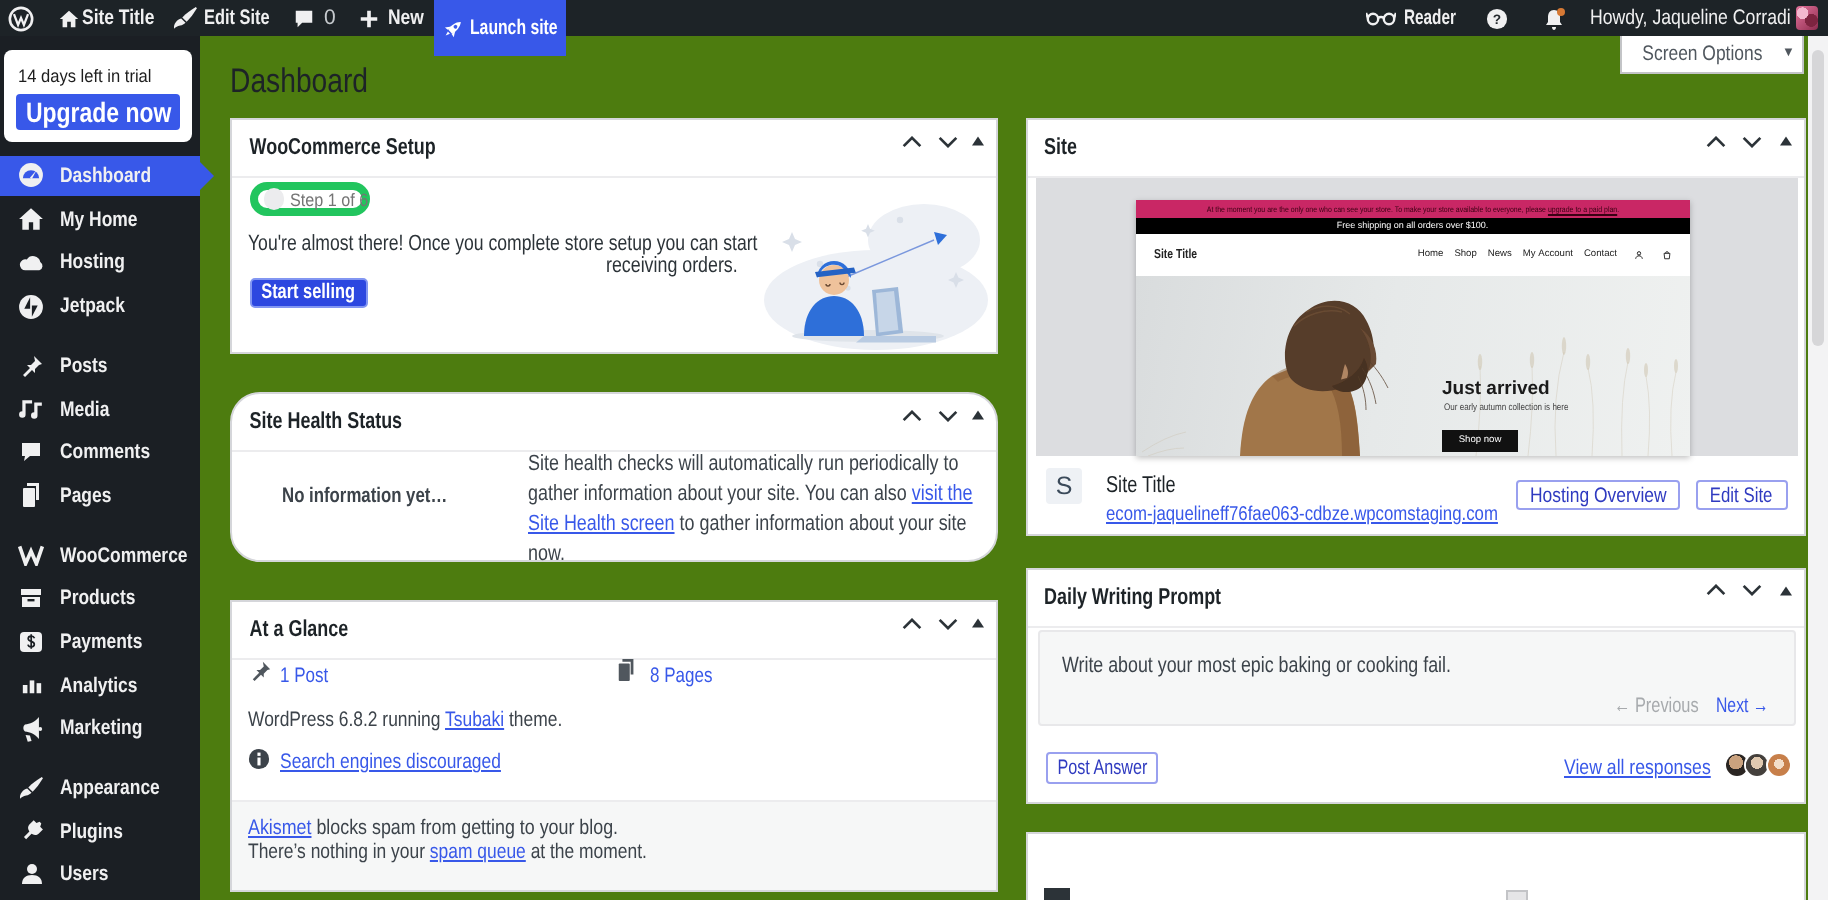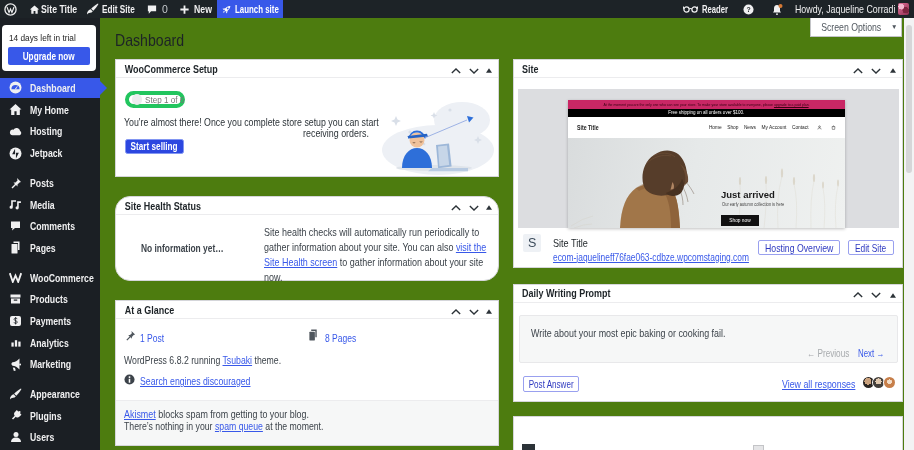--- a/index.html
+++ b/index.html
@@ -5,46 +5,46 @@
 * { margin:0; padding:0; box-sizing:border-box; }
 html,body { width:914px; height:450px; overflow:hidden; }
 body { font-family:"Liberation Sans", sans-serif; background:#f0f0f1; position:relative; }
 .abs { position:absolute; }
 .sx { display:inline-block; white-space:nowrap; transform-origin:0 50%; }
 .sxc { display:inline-block; white-space:nowrap; transform-origin:50% 50%; }
 
 
 #adminbar { position:absolute; left:0; top:0; width:914px; height:18px; background:#1d2327; color:#f0f0f1; z-index:50; }
 #adminbar .item { position:absolute; top:0; height:18px; display:flex; align-items:center; font-size:10.5px; font-weight:600; color:#f0f0f1; white-space:nowrap; }
-#launchsite { position:absolute; left:216.5px; top:0; width:66px; height:18px; background:#3858e9; display:flex; align-items:center; justify-content:center; gap:3px; font-size:10.5px; font-weight:600; color:#fff; }
+#launchsite { position:absolute; left:216.5px; top:0; width:66px; height:28px; background:#3858e9; display:flex; align-items:center; justify-content:center; gap:3px; font-size:10.5px; font-weight:600; color:#fff; }
 
 
 #sidebar { position:absolute; left:0; top:18px; width:100px; height:432px; background:#1b1f24; z-index:40; }
 #trialbox { position:absolute; left:2px; top:7px; width:94px; height:46px; background:#fff; border-radius:4px; }
 #trialbox .t { position:absolute; left:7px; top:8px; font-size:9px; color:#1e1e1e; }
-#trialbox .b { position:absolute; left:6px; top:22px; width:82px; height:18px; background:#3858e9; border-radius:2px; color:#fff; font-size:10px; font-weight:700; display:flex; align-items:center; justify-content:center; }
+#trialbox .b { position:absolute; left:6px; top:22px; width:82px; height:18px; background:#3858e9; border-radius:2px; color:#fff; font-size:14px; font-weight:700; display:flex; align-items:center; justify-content:center; }
 .menu { position:absolute; left:0; top:59.5px; width:100px; }
 .mi { height:21.6px; display:flex; align-items:center; color:#f0f0f1; font-size:10.5px; font-weight:600; position:relative; }
 .mi .ic { width:13px; height:13px; margin-left:9px; margin-right:8px; flex:0 0 13px; display:flex; align-items:center; justify-content:center; }
 .mi .lb { display:inline-block; white-space:nowrap; transform:scaleX(.83); transform-origin:0 50%; }
 .mi.cur { background:#3858e9; height:20px; margin-bottom:1.6px; }
 .mi.cur:after { content:""; position:absolute; right:-7px; top:3px; border:7px solid transparent; border-left-color:#3858e9; border-right-width:0; }
 .gap { height:8.4px; }
 .mi svg { display:block; }
 
 
 #content { position:absolute; left:100px; top:18px; width:814px; height:432px; background:#4d7c0f; }
 #scrollbar { position:absolute; right:0; top:0; width:10px; height:432px; background:#f3f3f4; }
 #scrollthumb { position:absolute; right:2px; top:7px; width:6px; height:148px; background:#d6d6d8; border-radius:3px; }
 #screenopts { position:absolute; left:710px; top:0px; width:92px; height:18.5px; background:#fff; border:1px solid #c3c4c7; border-top:none; font-size:10.5px; color:#50575e; display:flex; align-items:center; justify-content:center; gap:4px; }
 h1.pagetitle { position:absolute; left:15px; top:13px; font-size:17px; font-weight:400; color:#1d2327; }
 h1.pagetitle span { display:inline-block; transform:scaleX(.83); transform-origin:0 50%; white-space:nowrap; }
 
 .card { position:absolute; background:#fff; border:1px solid #d5d6da; }
-.card .hdr { height:18px; border-bottom:1px solid #ececee; display:flex; align-items:center; padding-left:8px; font-size:11.5px; font-weight:700; color:#1d2327; position:relative; }
+.card .hdr { height:29px; border-bottom:1px solid #ececee; display:flex; align-items:center; padding-left:8px; font-size:11.5px; font-weight:700; color:#1d2327; position:relative; }
 .card .hdr .ht { display:inline-block; white-space:nowrap; transform:scaleX(.78); transform-origin:0 50%; }
 .hctrl { position:absolute; top:0; height:21.5px; display:flex; align-items:center; }
 a.lnk { color:#3858e9; text-decoration:underline; }
 a.lnk2 { color:#3858e9; text-decoration:none; }
 .obtn { border:1px solid #99a0ef; border-radius:2px; color:#2f3ac0; font-size:10.5px; display:flex; align-items:center; justify-content:center; background:#fff; white-space:nowrap; }
 </style>
 </head>
 <body>
 
 <div id="content">

